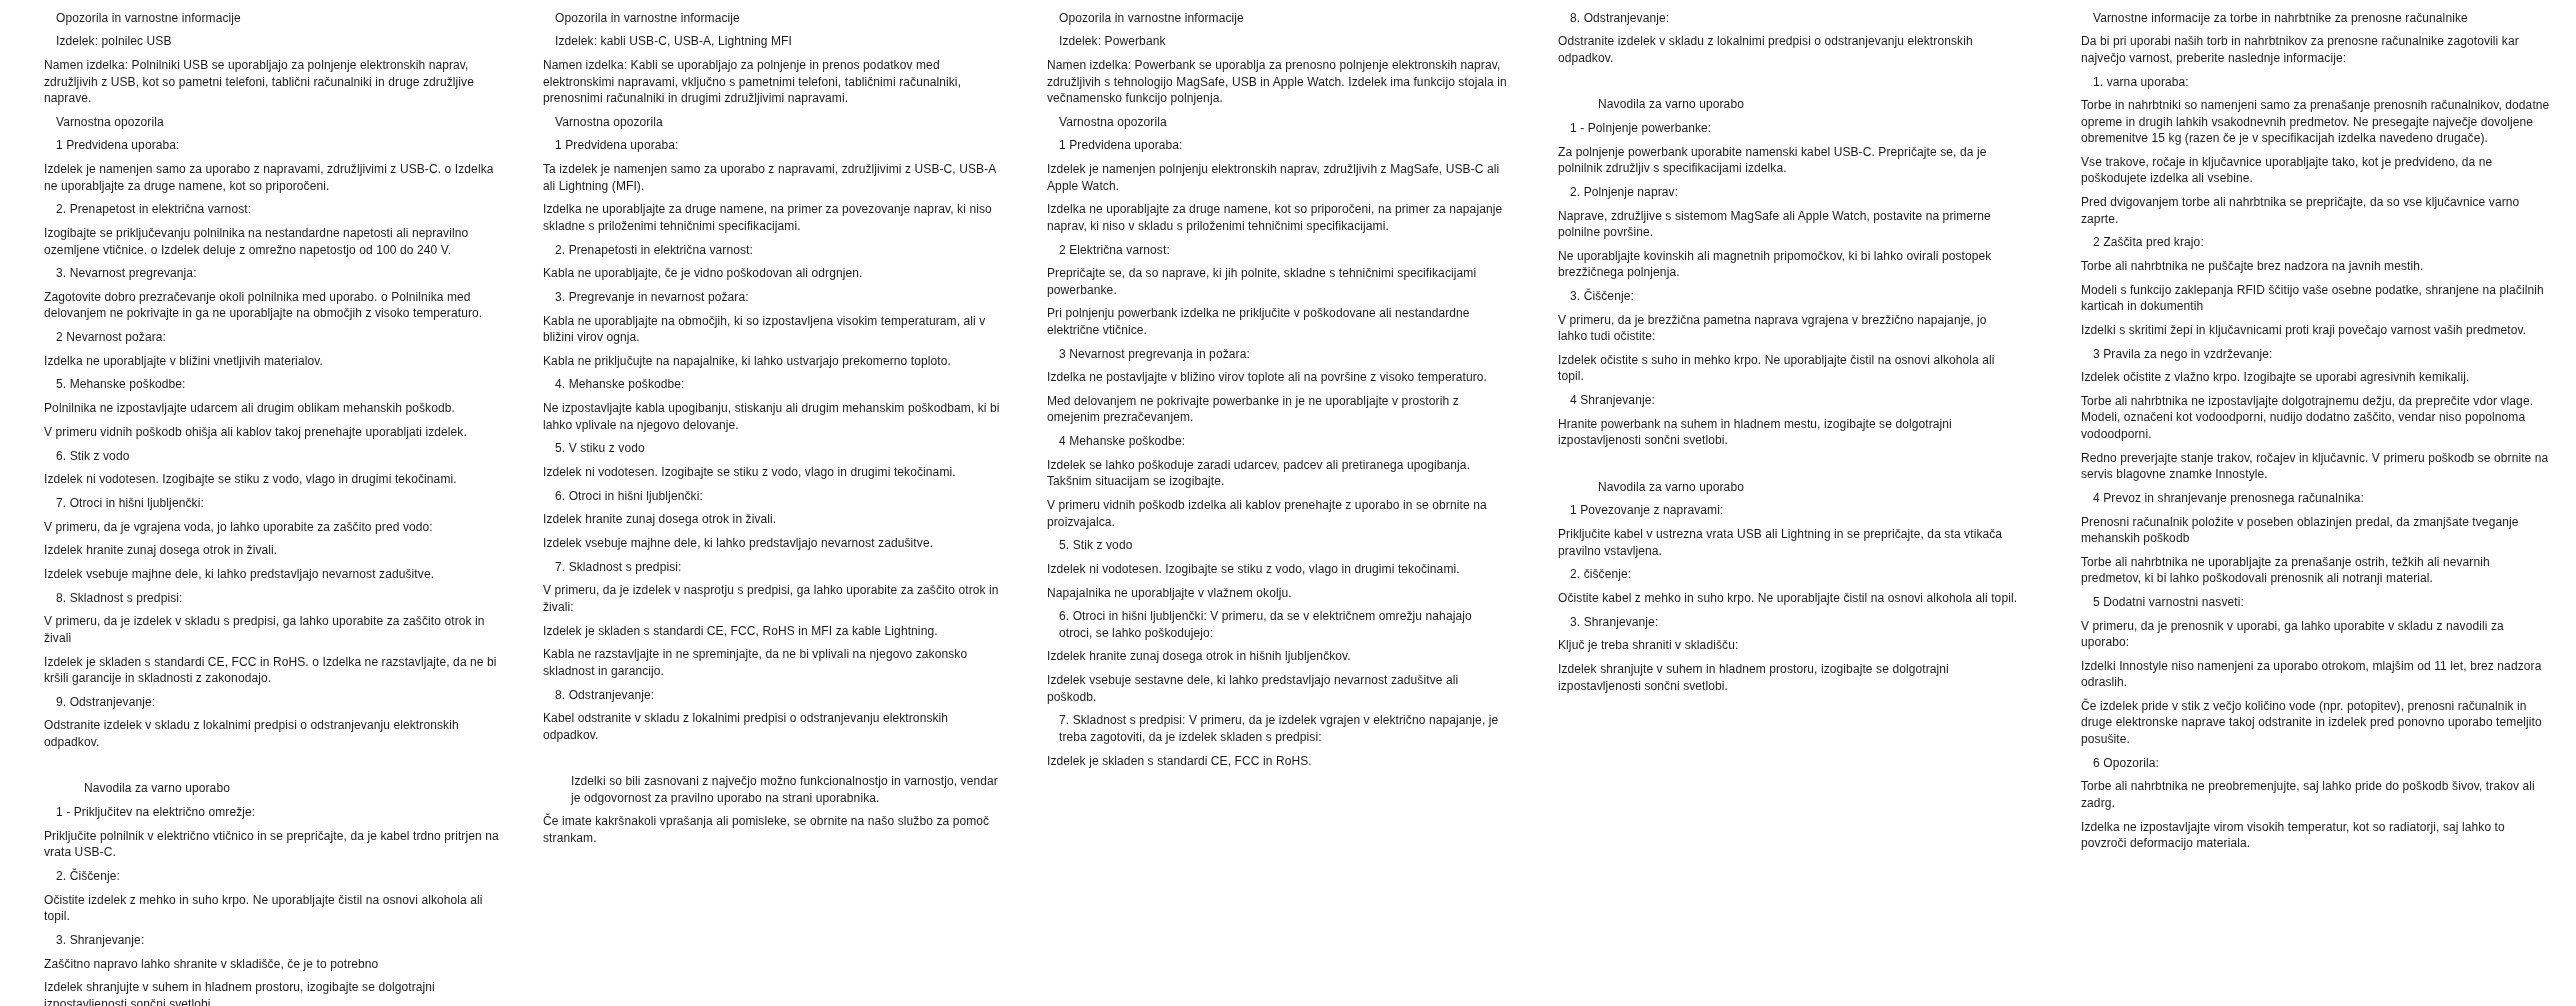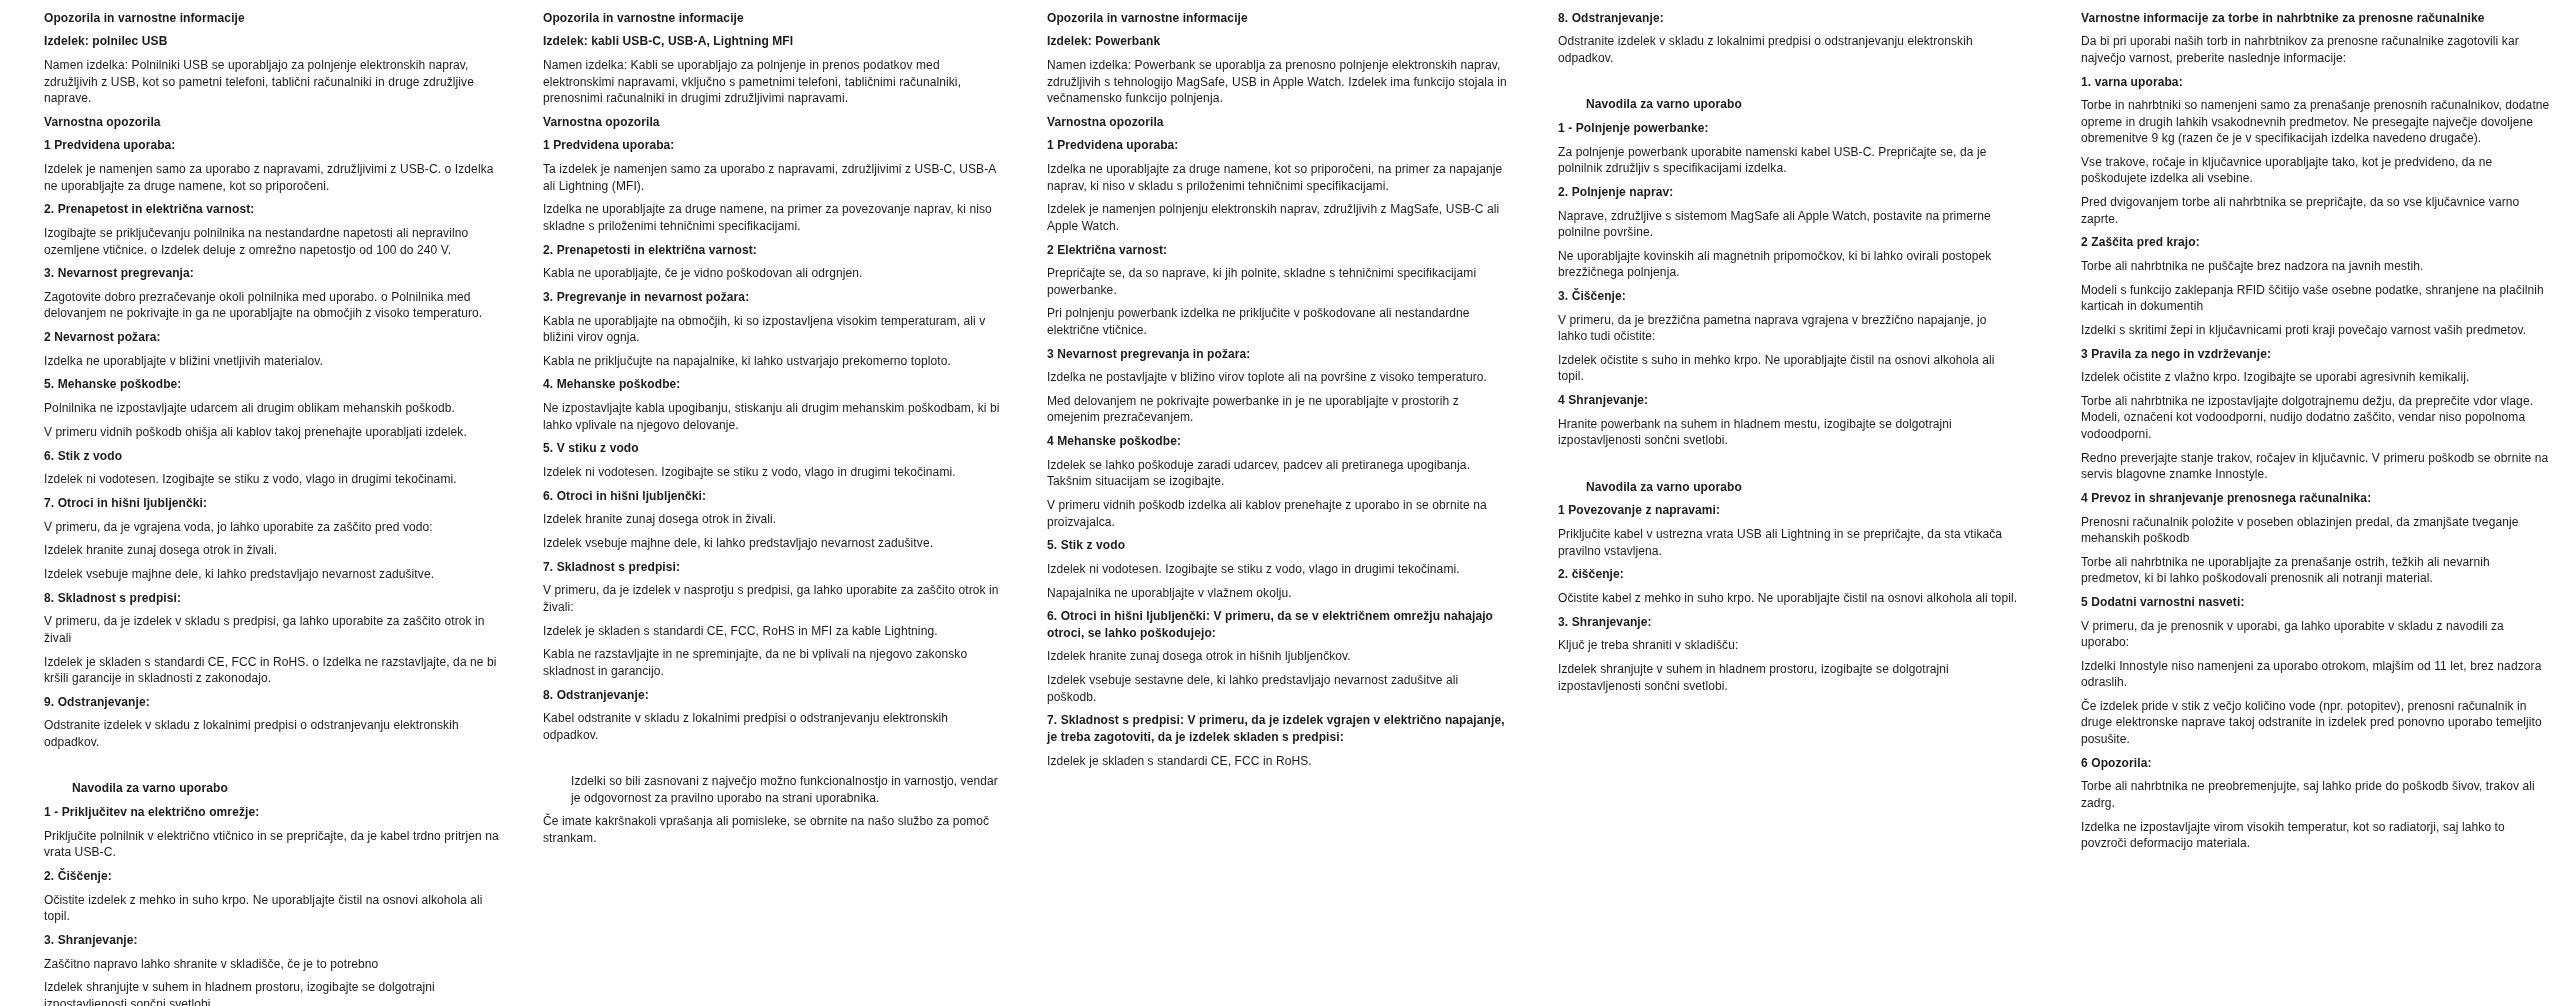--- a/index.html
+++ b/index.html
@@ -25,21 +25,21 @@
   }
   .col-4 { width: 471px; }
   .blk {
     margin: 0 0 7.2px 0;
     font-size: 12px;
     line-height: 16.5px;
     font-weight: 400;
     color: #1b1b1b;
     letter-spacing: 0.1px;
   }
-  .blk.bold { font-weight: 700; }
+  .blk.bold { font-weight: 400; margin-left: 12px; }
   .blk.gap { margin-top: 30px; padding-left: 28px; }
 </style>
 </head>
 <body>
 
 <div class="page">
   <div class="col col-0" style="left:44px">
       <p class="blk bold">Opozorila in varnostne informacije</p>
       <p class="blk bold">Izdelek: polnilec USB</p>
       <p class="blk">Namen izdelka: Polnilniki USB se uporabljajo za polnjenje elektronskih naprav, združljivih z USB, kot so pametni telefoni, tablični računalniki in druge združljive naprave.</p>
@@ -103,22 +103,22 @@
       <p class="blk">Kabel odstranite v skladu z lokalnimi predpisi o odstranjevanju elektronskih odpadkov.</p>
       <p class="blk gap">Izdelki so bili zasnovani z največjo možno funkcionalnostjo in varnostjo, vendar je odgovornost za pravilno uporabo na strani uporabnika.</p>
       <p class="blk">Če imate kakršnakoli vprašanja ali pomisleke, se obrnite na našo službo za pomoč strankam.</p>
     </div>
   <div class="col col-2" style="left:1047px">
       <p class="blk bold">Opozorila in varnostne informacije</p>
       <p class="blk bold">Izdelek: Powerbank</p>
       <p class="blk">Namen izdelka: Powerbank se uporablja za prenosno polnjenje elektronskih naprav, združljivih s tehnologijo MagSafe, USB in Apple Watch. Izdelek ima funkcijo stojala in večnamensko funkcijo polnjenja.</p>
       <p class="blk bold">Varnostna opozorila</p>
       <p class="blk bold">1 Predvidena uporaba:</p>
+      <p class="blk">Izdelek je namenjen polnjenju elektronskih naprav, združljivih z MagSafe, USB-C ali Apple Watch.</p>
       <p class="blk">Izdelka ne uporabljajte za druge namene, kot so priporočeni, na primer za napajanje naprav, ki niso v skladu s priloženimi tehničnimi specifikacijami.</p>
-      <p class="blk">Izdelek je namenjen polnjenju elektronskih naprav, združljivih z MagSafe, USB-C ali Apple Watch.</p>
       <p class="blk bold">2 Električna varnost:</p>
       <p class="blk">Prepričajte se, da so naprave, ki jih polnite, skladne s tehničnimi specifikacijami powerbanke.</p>
       <p class="blk">Pri polnjenju powerbank izdelka ne priključite v poškodovane ali nestandardne električne vtičnice.</p>
       <p class="blk bold">3 Nevarnost pregrevanja in požara:</p>
       <p class="blk">Izdelka ne postavljajte v bližino virov toplote ali na površine z visoko temperaturo.</p>
       <p class="blk">Med delovanjem ne pokrivajte powerbanke in je ne uporabljajte v prostorih z omejenim prezračevanjem.</p>
       <p class="blk bold">4 Mehanske poškodbe:</p>
       <p class="blk">Izdelek se lahko poškoduje zaradi udarcev, padcev ali pretiranega upogibanja. Takšnim situacijam se izogibajte.</p>
       <p class="blk">V primeru vidnih poškodb izdelka ali kablov prenehajte z uporabo in se obrnite na proizvajalca.</p>
       <p class="blk bold">5. Stik z vodo</p>
@@ -150,21 +150,21 @@
       <p class="blk bold">2. čiščenje:</p>
       <p class="blk">Očistite kabel z mehko in suho krpo. Ne uporabljajte čistil na osnovi alkohola ali topil.</p>
       <p class="blk bold">3. Shranjevanje:</p>
       <p class="blk">Ključ je treba shraniti v skladišču:</p>
       <p class="blk">Izdelek shranjujte v suhem in hladnem prostoru, izogibajte se dolgotrajni izpostavljenosti sončni svetlobi.</p>
     </div>
   <div class="col col-4" style="left:2081px">
       <p class="blk bold">Varnostne informacije za torbe in nahrbtnike za prenosne računalnike</p>
       <p class="blk">Da bi pri uporabi naših torb in nahrbtnikov za prenosne računalnike zagotovili kar največjo varnost, preberite naslednje informacije:</p>
       <p class="blk bold">1. varna uporaba:</p>
-      <p class="blk">Torbe in nahrbtniki so namenjeni samo za prenašanje prenosnih računalnikov, dodatne opreme in drugih lahkih vsakodnevnih predmetov. Ne presegajte največje dovoljene obremenitve 9 kg (razen če je v specifikacijah izdelka navedeno drugače).</p>
+      <p class="blk">Torbe in nahrbtniki so namenjeni samo za prenašanje prenosnih računalnikov, dodatne opreme in drugih lahkih vsakodnevnih predmetov. Ne presegajte največje dovoljene obremenitve 15 kg (razen če je v specifikacijah izdelka navedeno drugače).</p>
       <p class="blk">Vse trakove, ročaje in ključavnice uporabljajte tako, kot je predvideno, da ne poškodujete izdelka ali vsebine.</p>
       <p class="blk">Pred dvigovanjem torbe ali nahrbtnika se prepričajte, da so vse ključavnice varno zaprte.</p>
       <p class="blk bold">2 Zaščita pred krajo:</p>
       <p class="blk">Torbe ali nahrbtnika ne puščajte brez nadzora na javnih mestih.</p>
       <p class="blk">Modeli s funkcijo zaklepanja RFID ščitijo vaše osebne podatke, shranjene na plačilnih karticah in dokumentih</p>
       <p class="blk">Izdelki s skritimi žepi in ključavnicami proti kraji povečajo varnost vaših predmetov.</p>
       <p class="blk bold">3 Pravila za nego in vzdrževanje:</p>
       <p class="blk">Izdelek očistite z vlažno krpo. Izogibajte se uporabi agresivnih kemikalij.</p>
       <p class="blk">Torbe ali nahrbtnika ne izpostavljajte dolgotrajnemu dežju, da preprečite vdor vlage. Modeli, označeni kot vodoodporni, nudijo dodatno zaščito, vendar niso popolnoma vodoodporni.</p>
       <p class="blk">Redno preverjajte stanje trakov, ročajev in ključavnic. V primeru poškodb se obrnite na servis blagovne znamke Innostyle.</p>

